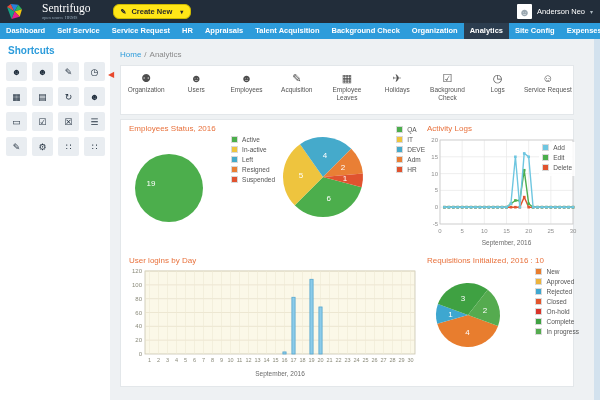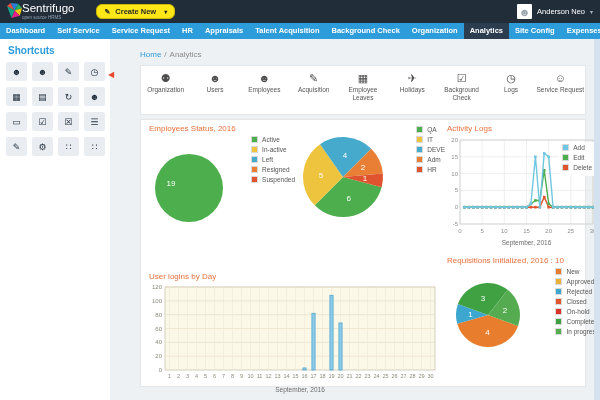--- a/index.html
+++ b/index.html
@@ -3,21 +3,21 @@
 <meta charset="utf-8">
 <style>
   * { box-sizing: border-box; }
   html,body { margin:0; padding:0; }
   body {
     width:600px; height:400px; overflow:hidden; position:relative;
     font-family:"Liberation Sans", sans-serif; background:#eef1f3;
   }
   
   .topbar { height:23px; background:#222d3a; display:flex; align-items:center; padding:0 7px; }
-  .logo-wrap { display:flex; align-items:flex-start; gap:0; }
+  .logo-wrap { display:flex; align-items:center; gap:20px;font-family:Liberation Serif, serif; }
   .brand-text { color:#fff; font-size:11.5px; line-height:1; }
   .brand-sub { color:#8fa3b3; font-size:4.5px; line-height:1; margin-top:1px; }
   .btn-create { margin-left:22px; background:#ffe617; border:1px solid #cdb900; border-radius:6px;
     height:15px; display:flex; align-items:center; gap:5px; padding:0 7px;
     font-size:7.5px; font-weight:bold; color:#2a2a2a; cursor:pointer; }
   .btn-create .pencil { font-size:7px; }
   .btn-create .caret { font-size:6px; margin-left:3px; }
   .user-area { margin-left:auto; display:flex; align-items:center; gap:5px; cursor:pointer; }
   .avatar { width:15px; height:15px; background:#fff; border-radius:1px; color:#9aa7b0;
     display:flex; align-items:center; justify-content:center; font-size:11px; overflow:hidden; }
@@ -31,21 +31,21 @@
   
   .layout { display:flex; height:361px; position:relative; }
   .sidebar { width:110px; background:#fff; padding:5px 6px; flex:0 0 110px; }
   .sidebar-title { color:#2d9cdb; font-size:10px; margin:1px 0 6px 2px;font-weight:bold; }
   .tiles { display:grid; grid-template-columns:repeat(4,21px); gap:6px 5px; }
   .tile { width:21px; height:19px; background:#e9edf1; border-radius:2px; display:flex;
     align-items:center; justify-content:center; font-size:9px; color:#22303f; cursor:pointer; }
   .collapse-arrow { position:absolute; left:108px; top:31px; color:#e8472b; font-size:8px; cursor:pointer; }
   .scroll-strip { position:absolute; right:0; top:0; width:6px; height:361px; background:#d3e2ee; cursor:pointer; }
   
-  .main { flex:1; min-width:0; padding:6px 14px 0 10px;margin-left:20px; }
+  .main { flex:1; min-width:0; padding:6px 26px 0 10px; }
   .crumb-row { display:flex; align-items:center; font-size:8px; height:18px; }
   .crumb-home { color:#2d9cdb; cursor:pointer; }
   .crumb-sep, .crumb-current { color:#8a8a8a; margin-left:3px; }
   .crumb-right { margin-left:auto; display:flex; gap:16px; }
   .crumb-link { color:#2d9cdb; cursor:pointer; display:flex; align-items:center; gap:3px; }
   .crumb-link .mini-icon { font-size:7px; }
   .modules { background:#fff; border:1px solid #e3e7ea; display:flex; height:50px; margin-top:2px; }
   .module { flex:1; text-align:center; padding-top:6px; cursor:pointer; }
   .module-icon { font-size:11px; color:#4d4d4d; display:block; line-height:1.1; }
   .module-label { font-size:6.5px; color:#555; line-height:1.15; display:block; margin-top:2px; }
@@ -410,21 +410,21 @@
                 <span class="legend-swatch" style="background: rgb(76, 174, 76);"></span>
                 <span class="legend-label">Edit</span>
               </div>
               <div class="legend-row">
                 <span class="legend-swatch" style="background: rgb(224, 83, 47);"></span>
                 <span class="legend-label">Delete</span>
               </div>
             </div>
           </div>
         </div>
-      <div class="chart" id="chart-3" style="left:6px;   top:152px; width:296px;">
+      <div class="chart" id="chart-3" style="left:6px;   top:136px; width:296px;">
           <div class="chart-title">User logins by Day</div>
           <div class="chart-body">
             <svg width="294" height="118">
               <rect x="18" y="5" width="270" height="83" fill="#fbf8e8" stroke="#c9c4ae" stroke-width="0.8"></rect>
               <text x="15" y="90" text-anchor="end" fill="#8a8a7a" font-size="6">0</text>
               <line x1="18" y1="74.16666666666667" x2="288" y2="74.16666666666667" stroke="#e6e0c8" stroke-width="0.7"></line>
               <text x="15" y="76.16666666666667" text-anchor="end" fill="#8a8a7a" font-size="6">20</text>
               <line x1="18" y1="60.333333333333336" x2="288" y2="60.333333333333336" stroke="#e6e0c8" stroke-width="0.7"></line>
               <text x="15" y="62.333333333333336" text-anchor="end" fill="#8a8a7a" font-size="6">40</text>
               <line x1="18" y1="46.5" x2="288" y2="46.5" stroke="#e6e0c8" stroke-width="0.7"></line>

